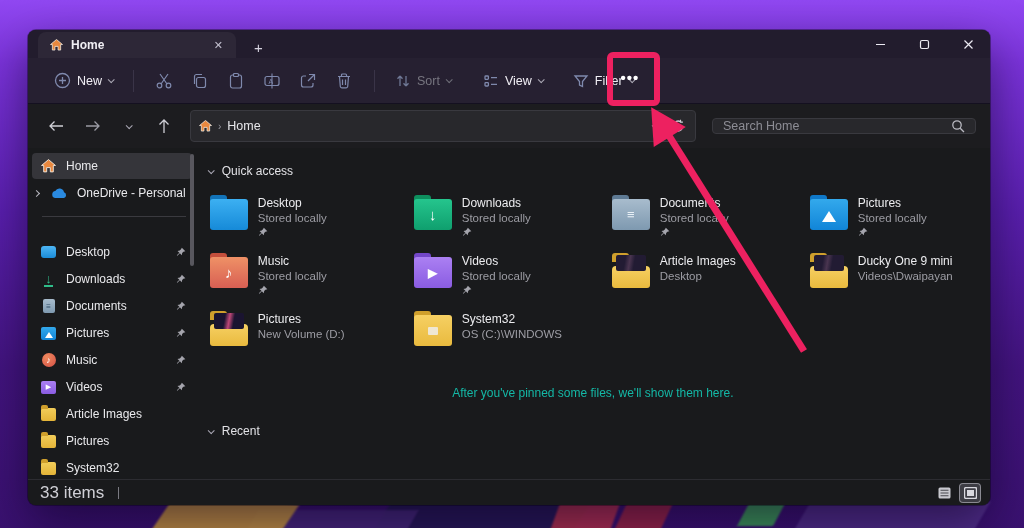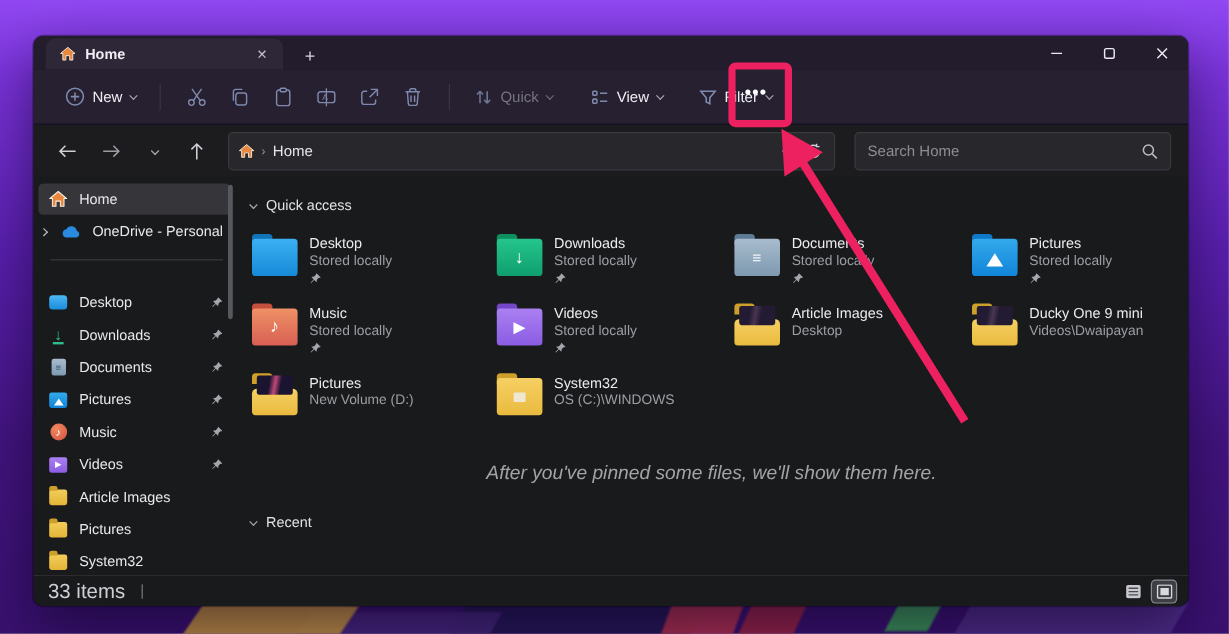--- a/index.html
+++ b/index.html
@@ -59,21 +59,21 @@
   .navbar { height:44px; background:#1c1c1f; display:flex; align-items:center; padding:0 14px; gap:8px; flex:0 0 auto; }
   .nav-ic { width:28px; height:28px; display:flex; align-items:center; justify-content:center; color:#cfcfd6; font-size:14px; border-radius:4px; }
   .addrbar {
     height:32px; flex:0 0 506px; background:#28282c; border:1px solid #39393f; border-radius:4px;
     display:flex; align-items:center; padding:0 8px; gap:6px; margin-left:4px;
   }
   .addr-crumb { color:#e6e6ea; font-size:12.5px; }
   .crumb-sep { color:#9a9aa2; font-size:10px; }
   .addr-right { margin-left:auto; display:flex; align-items:center; gap:14px; padding-right:2px; }
   .searchbar {
-    height:32px; flex:1; background:#28282c; border:1px solid #39393f; border-radius:4px;
+    height:16px; flex:1; background:#28282c; border:1px solid #39393f; border-radius:4px;
     display:flex; align-items:center; padding:0 10px; margin-left:8px;
   }
   .searchbar input { flex:1; background:transparent; border:none; outline:none; color:#cfcfd6; font-size:12.5px; font-family:"Liberation Sans",sans-serif; }
   .searchbar input::placeholder { color:#8d8d95; }
 
   
   .content { flex:1; display:flex; background:#191a1c; overflow:hidden; position:relative; }
   .sidebar { flex:0 0 154px; padding-top:4px; position:relative; }
   .sb-item { display:flex; align-items:center; height:26px; margin:1px 4px 1px 4px; padding:0 6px 0 8px; border-radius:4px; gap:9px; }
   .sb-item.selected { background:#35353a; }
@@ -117,21 +117,21 @@
   .mini-folder::before { content:''; position:absolute; top:-3px; left:0; width:7px; height:4px; border-radius:2px 2px 0 0; background:#cf9f2c; }
   .mini-desktop { background:linear-gradient(180deg,#4db6f5,#1b8cd8); border-radius:3px; width:15px; height:12px; }
   .mini-doc { background:linear-gradient(180deg,#a8bccd,#7e99b0); width:12px; height:14px; display:flex; align-items:center; justify-content:center; color:#34506a; font-size:8px; font-weight:bold; }
   .mini-pics { background:linear-gradient(180deg,#33a9ec,#1185d8); display:flex; align-items:flex-end; justify-content:center; }
   .mini-pics .mtri { width:0; height:0; border-left:4px solid transparent; border-right:4px solid transparent; border-bottom:6px solid #fff; margin-bottom:2px; }
   .mini-music { width:14px; height:14px; border-radius:50%; background:radial-gradient(circle at 35% 30%,#f08a5e,#d44f46); color:#fff; font-size:9px; display:flex; align-items:center; justify-content:center; }
   .mini-videos { background:linear-gradient(180deg,#ab80f2,#8a5ce2); display:flex; align-items:center; justify-content:center; color:#fff; font-size:7px; }
   .dl-arrow { color:#2fbd8a; font-size:13px; font-weight:bold; line-height:1; border-bottom:2px solid #2fbd8a; padding:0 1px 0 1px; }
 
   
-  .empty-msg { color:#a3a3a3; font-size:16px; text-align:center; margin:22px 0 20px 0;font-style:italic; }
+  .empty-msg { color:#14b8a6; font-size:12px; text-align:center; margin:22px 0 20px 0; }
 
   
   .statusbar { height:26px; border-top:1px solid #2c2c31; display:flex; align-items:center; padding:0 10px 0 12px; flex:0 0 auto; background:#191a1c; }
   .status-count { color:#cfcfd5; font-size:17px; }
   .status-div { width:1px; height:12px; background:#7a7a82; margin-left:14px; }
   .view-toggles { margin-left:auto; display:flex; gap:6px; align-items:center; }
   .vt { width:20px; height:18px; display:flex; align-items:center; justify-content:center; border-radius:3px; }
   .vt.active { background:#3d3d44; box-shadow:0 0 0 1px #8a8a92; }
 
   svg { display:block; }
@@ -232,21 +232,21 @@
           <path d="M3 4.5 H15 M6.5 4.5 V3 A1 1 0 0 1 7.5 2 H10.5 A1 1 0 0 1 11.5 3 V4.5 M4.5 4.5 L5.3 14.5 A1.5 1.5 0 0 0 6.8 15.8 H11.2 A1.5 1.5 0 0 0 12.7 14.5 L13.5 4.5"></path>
           <path d="M7.5 7.5 V13 M10.5 7.5 V13"></path>
         </svg>
     </div>
     <div class="tb-sep"></div>
     <div class="tb-btn">
       <svg width="16" height="16" viewBox="0 0 16 16" fill="none" stroke="#6e7794" stroke-width="1.3">
           <path d="M5 13 V3 M5 3 L2.5 5.8 M5 3 L7.5 5.8"></path>
           <path d="M11 3 V13 M11 13 L8.5 10.2 M11 13 L13.5 10.2"></path>
         </svg>
-      <span class="tb-label dim">Quick</span>
+      <span class="tb-label dim">Sort</span>
       <span class="chev" style="border-color:#6e6e78"></span>
     </div>
     <div class="tb-btn" style="margin-left:16px">
       <svg width="16" height="16" viewBox="0 0 16 16" fill="none" stroke="#7f89ad" stroke-width="1.3">
           <rect x="2" y="3" width="3.4" height="3.4" rx="0.8"></rect>
           <rect x="2" y="9.6" width="3.4" height="3.4" rx="0.8"></rect>
           <path d="M8 4.7 H14 M8 11.3 H14"></path>
         </svg>
       <span class="tb-label">View</span>
       <span class="chev"></span>

